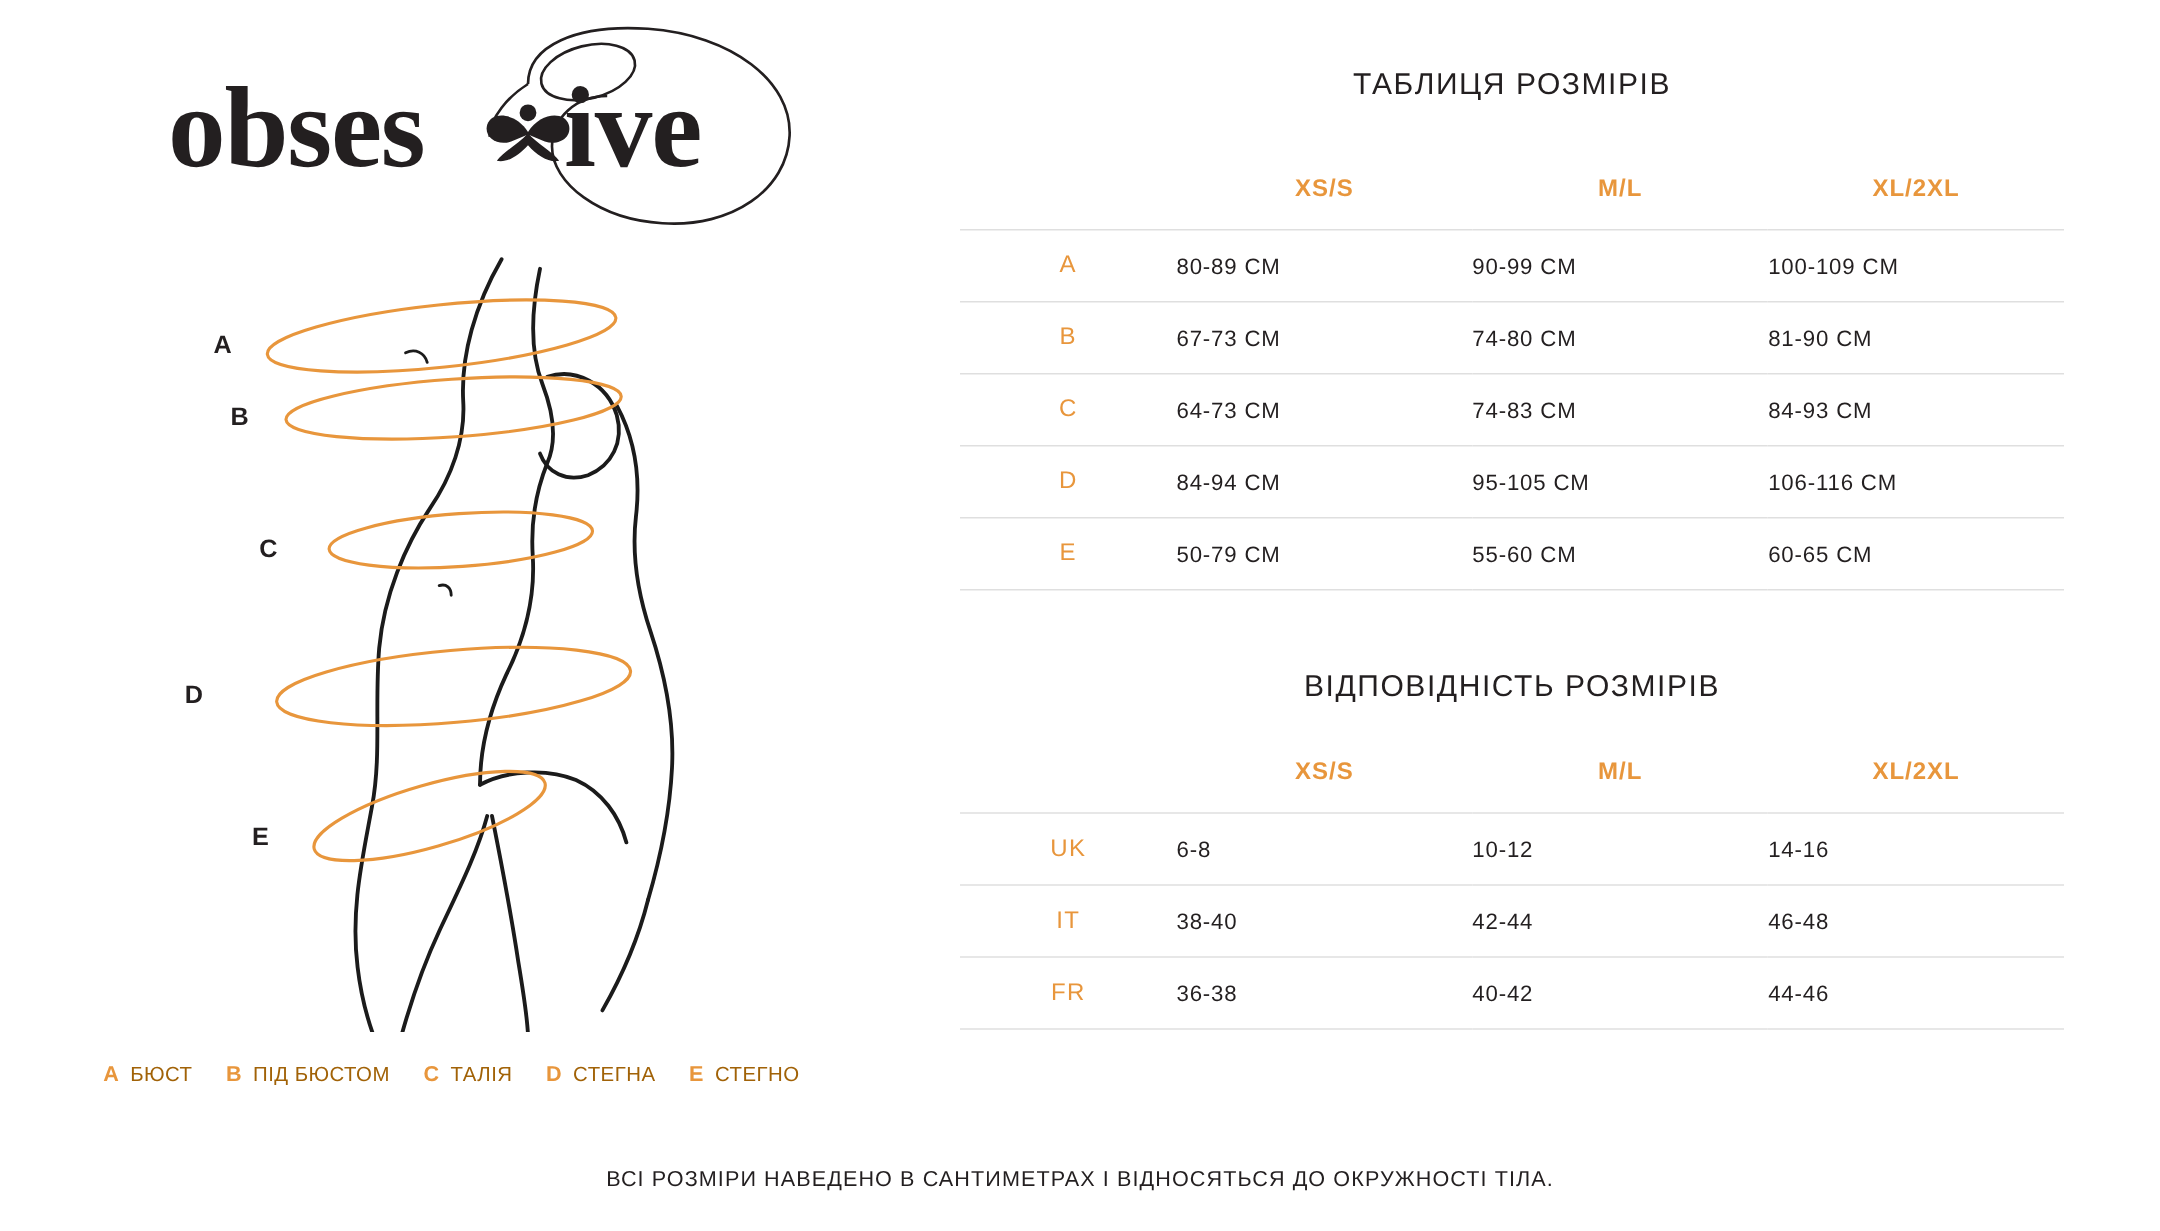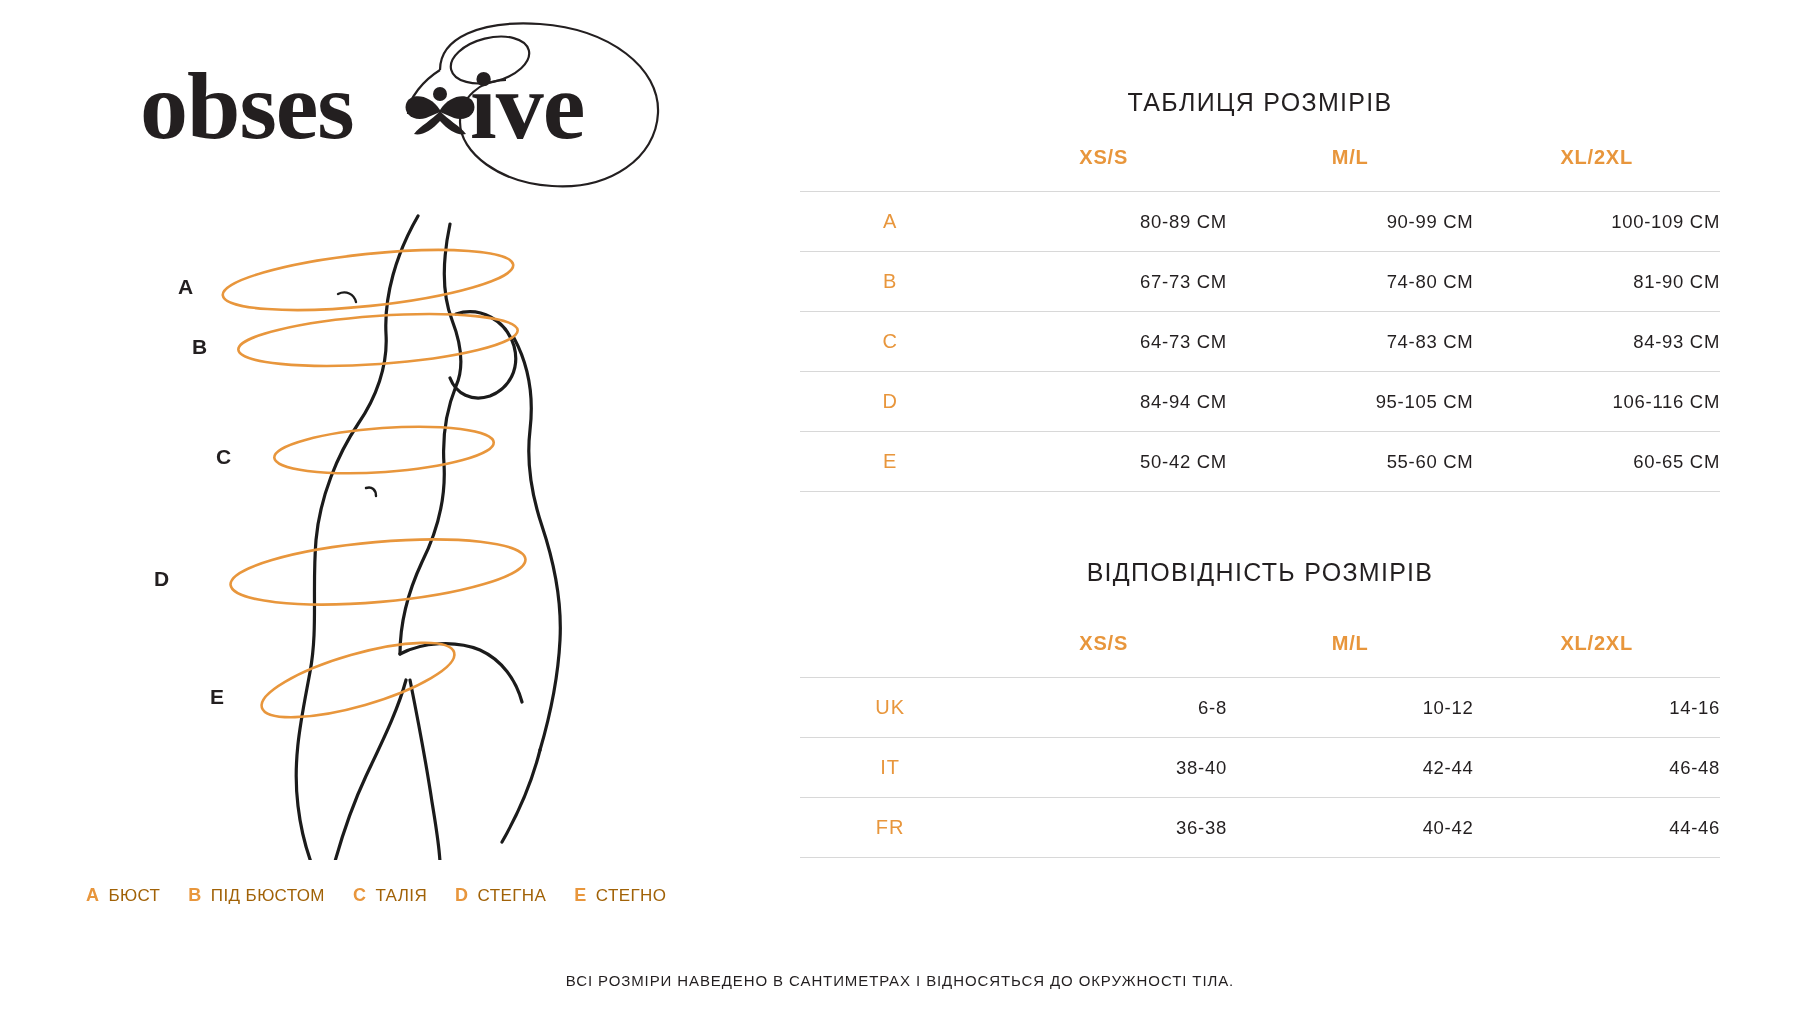--- a/index.html
+++ b/index.html
@@ -83,21 +83,21 @@
     width: 1000px;
     height: 1026px;
   }
   .table-title {
     text-align: center;
     font-size: 25px;
     letter-spacing: 1.3px;
     color: #231f20;
     font-weight: normal;
   }
-  #title-sizes { position: absolute; top: 88px; left: 0; width: 920px; }
+  #title-sizes { position: absolute; top: 56px; left: 0; width: 920px; }
   #title-conv  { position: absolute; top: 558px; left: 0; width: 920px; }
 
   table.sz {
     position: absolute;
     left: 0;
     width: 920px;
     border-collapse: collapse;
     table-layout: fixed;
   }
   #tbl-sizes { top: 140px; }
@@ -111,21 +111,21 @@
     font-weight: bold;
     color: #e8963c;
     letter-spacing: .8px;
     padding: 6px 0 22px 0;
     text-align: center;
     border: none;
   }
   table.sz th.head.blank { }
 
   table.sz td {
-    text-align: right;
+    text-align: left;
     padding: 18px 0;
     font-size: 18.5px;
     letter-spacing: .7px;
     border-top: 1px solid #d8d8d8;
     color: #231f20;
   }
   table.sz tr.row td { border-top: 1px solid #d8d8d8; }
   table.sz tr.row:last-child td { border-bottom: 1px solid #d8d8d8; }
 
   table.sz td.rowlabel {
@@ -134,21 +134,21 @@
     letter-spacing: 1px;
     text-align: center;
   }
 
   .footnote {
     position: absolute;
     left: 0;
     top: 972px;
     width: 1800px;
     text-align: center;
-    font-size: 15px;
+    font-size: 18px;
     letter-spacing: .9px;
     color: #231f20;
   }
 </style>
 </head>
 <body>
 
 <div class="page">
 
   <div class="left-col">
@@ -286,21 +286,21 @@
           <td>84-93 CM</td>
         </tr>
         <tr class="row">
           <td class="rowlabel">D</td>
           <td>84-94 CM</td>
           <td>95-105 CM</td>
           <td>106-116 CM</td>
         </tr>
         <tr class="row">
           <td class="rowlabel">E</td>
-          <td>50-42 CM</td>
+          <td>50-79 CM</td>
           <td>55-60 CM</td>
           <td>60-65 CM</td>
         </tr>
       </tbody>
     </table>
 
     <div class="table-title" id="title-conv">ВІДПОВІДНІСТЬ РОЗМІРІВ</div>
 
     <table class="sz" id="tbl-conv">
       <colgroup>

